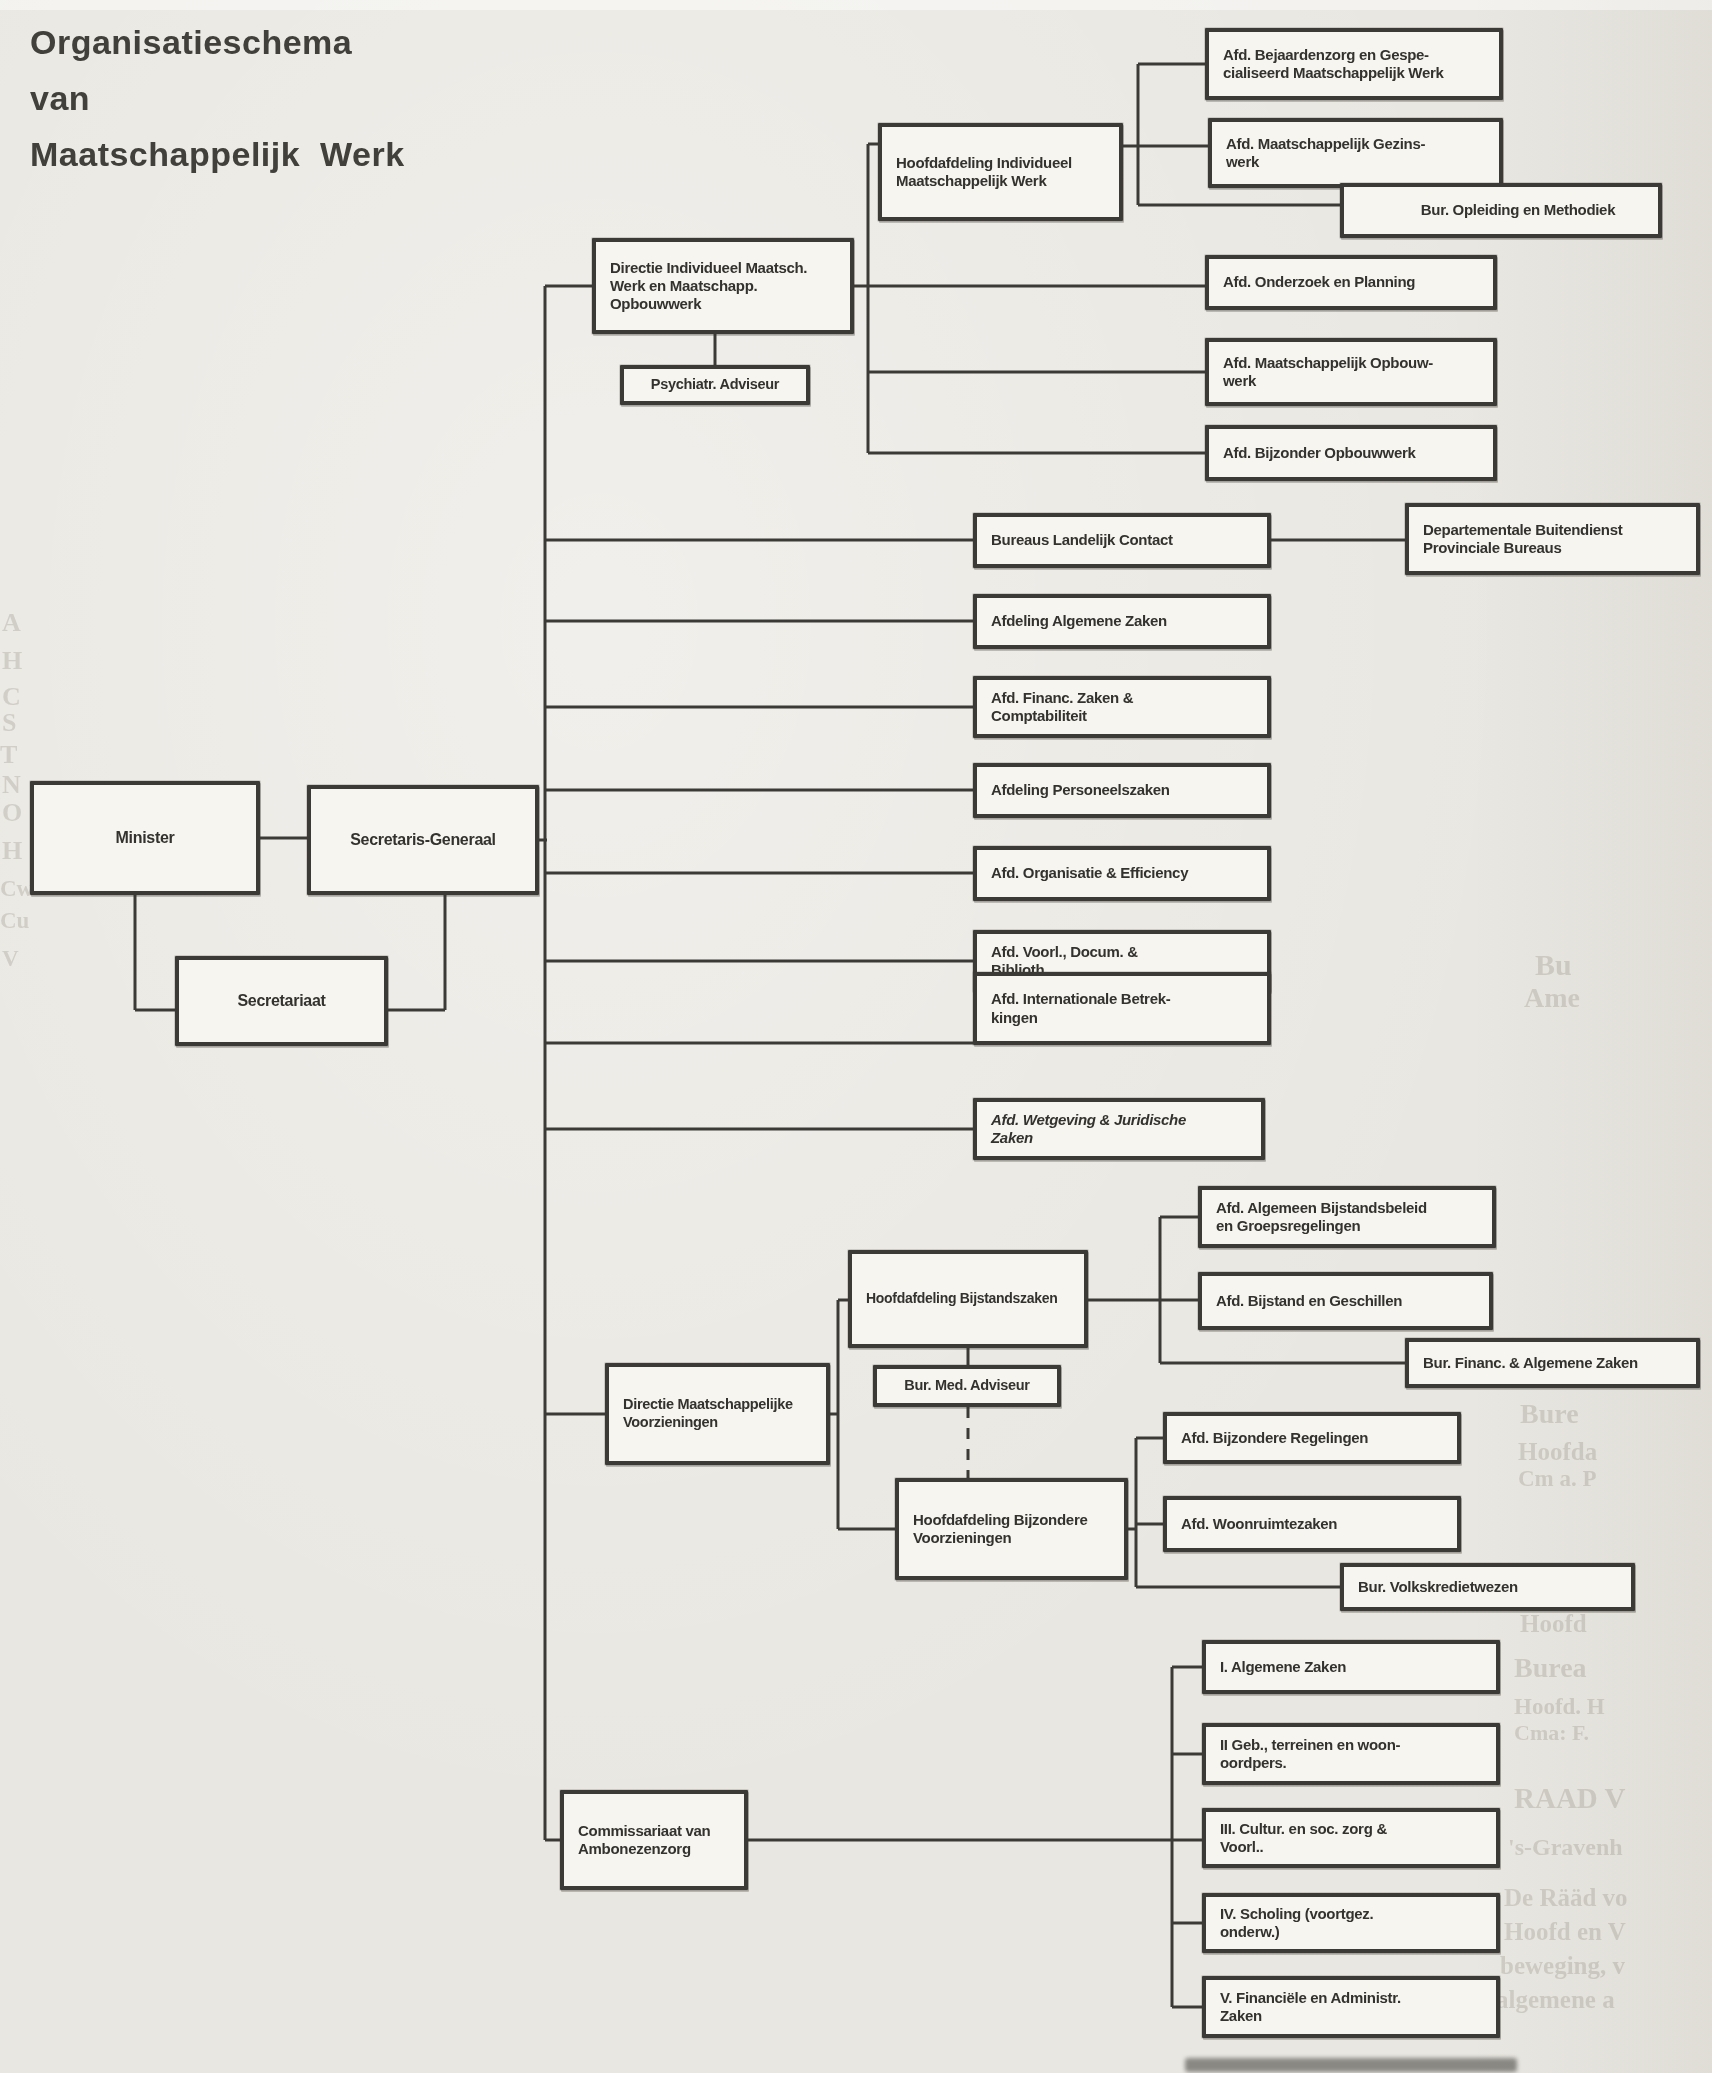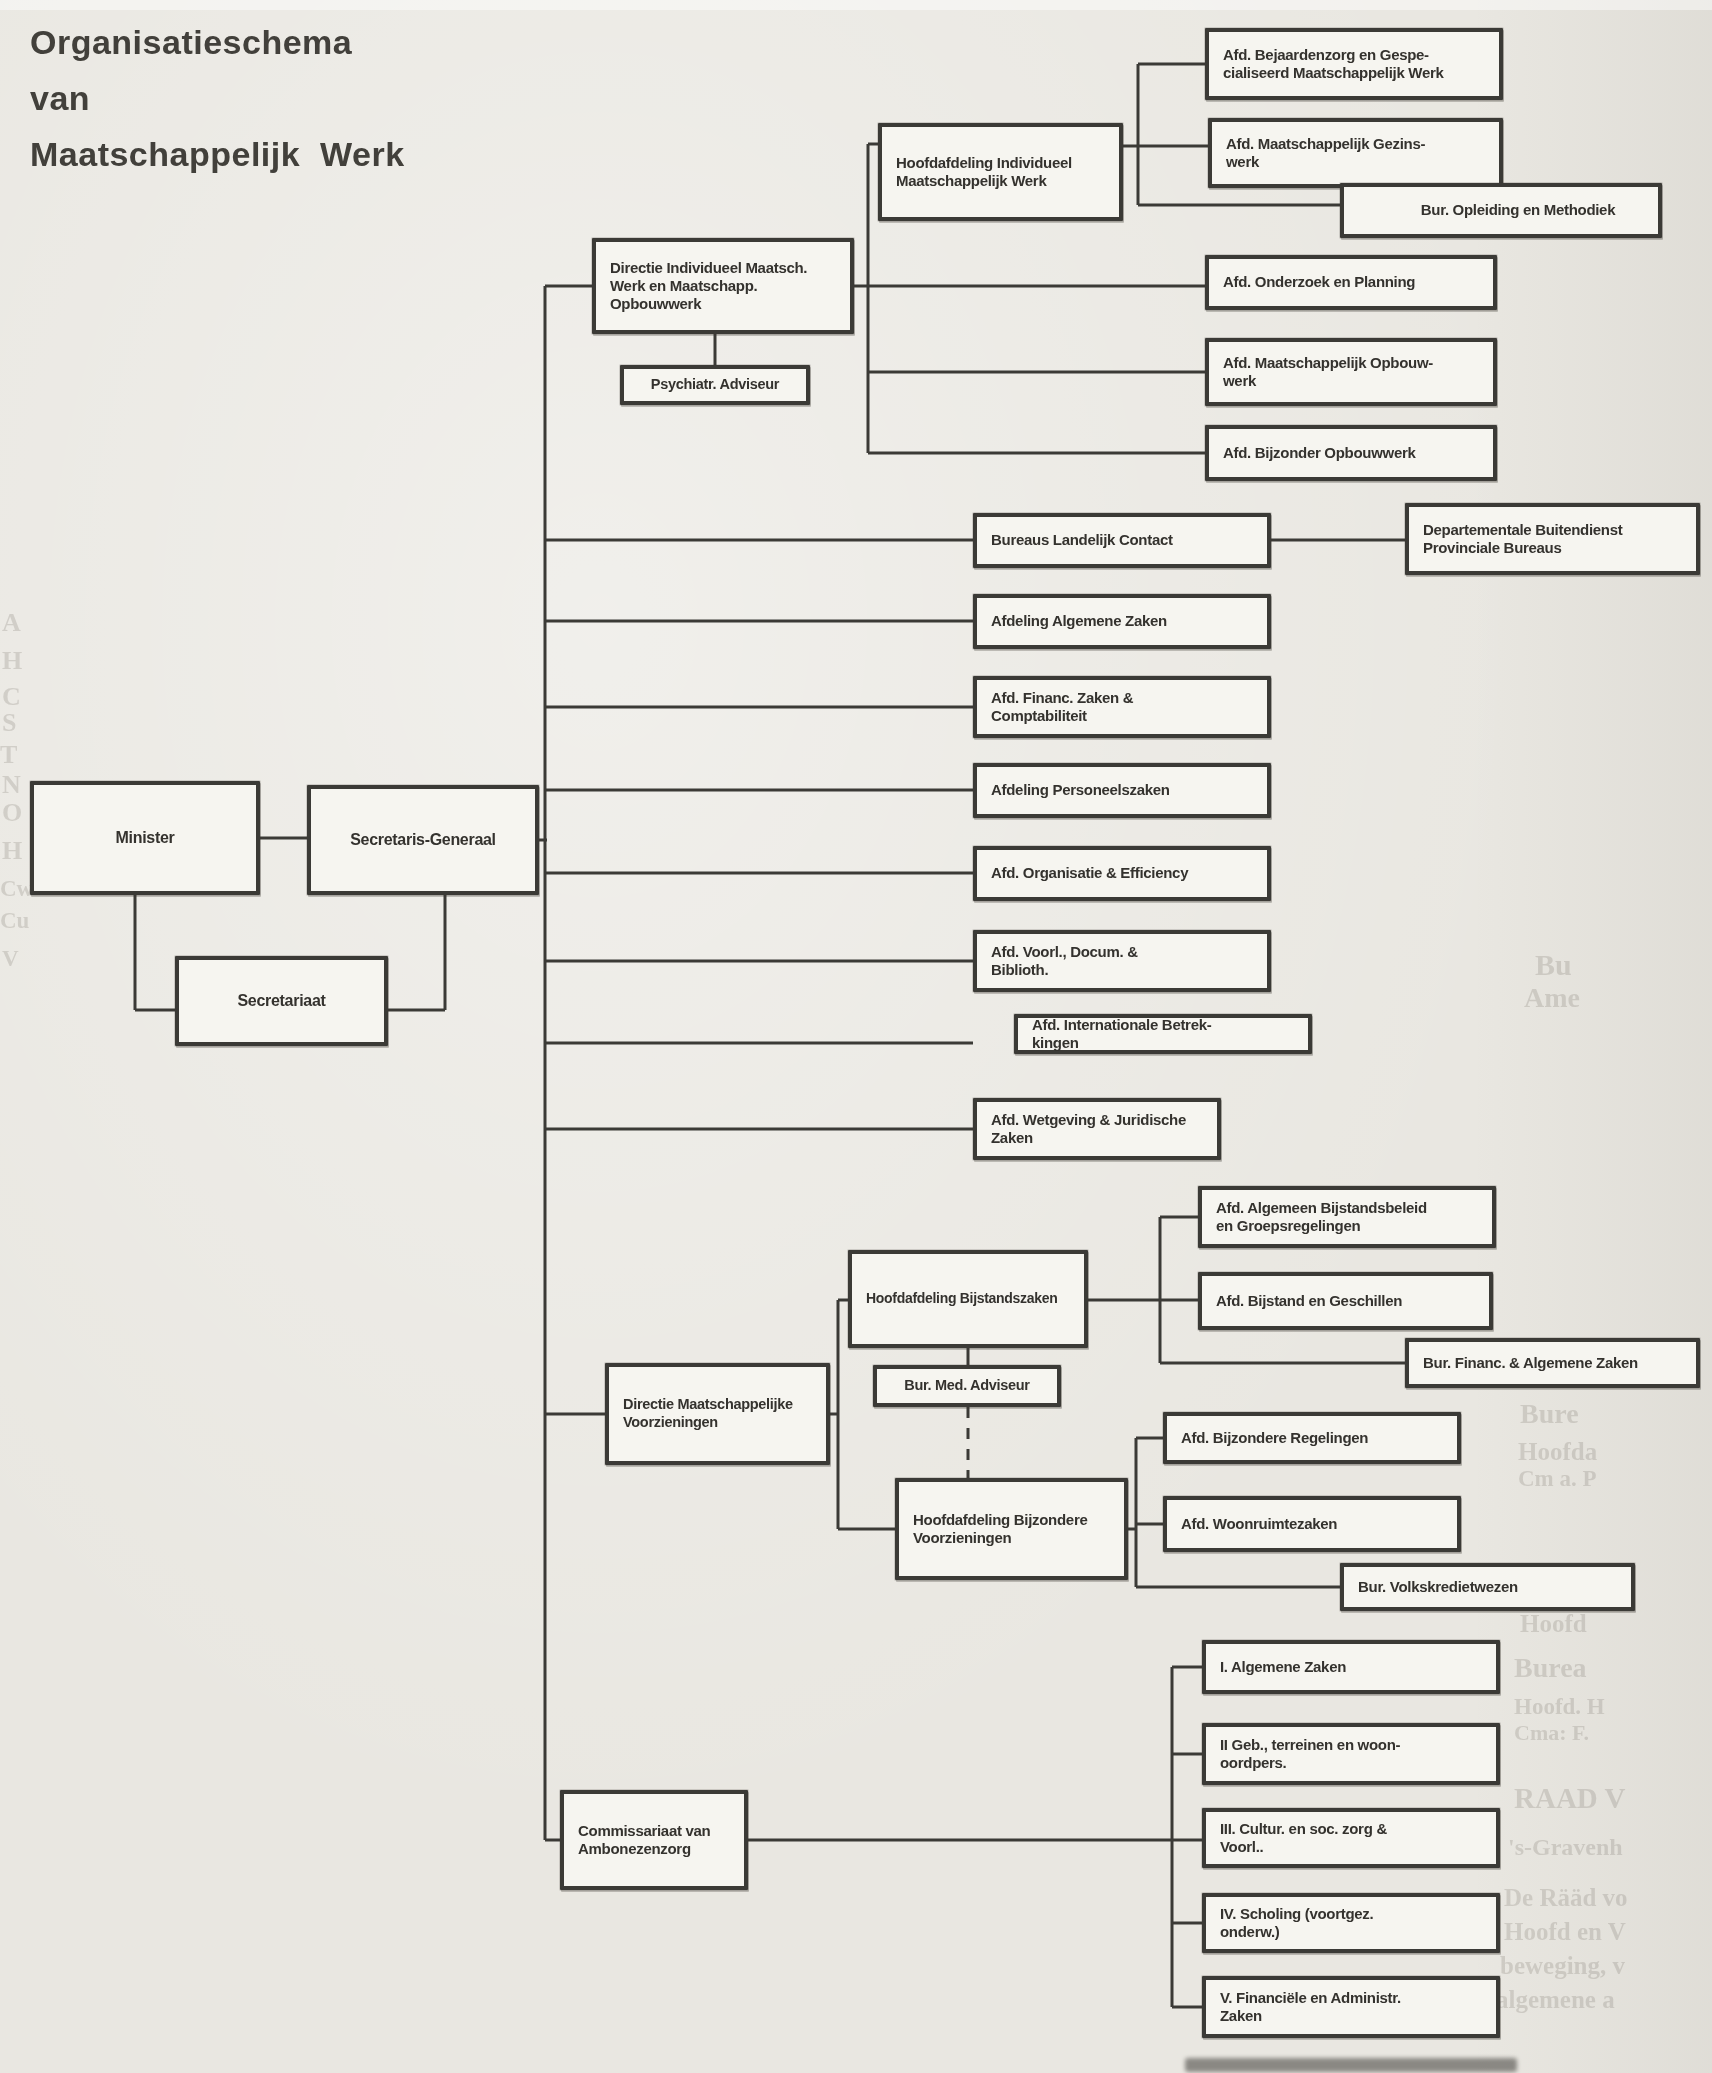--- a/index.html
+++ b/index.html
@@ -120,23 +120,23 @@
       <div class="node" style="left: 973px; top: 513px; width: 298px; height: 55px;">Bureaus Landelijk Contact</div>
       <div class="node" style="left: 1405px; top: 503px; width: 295px; height: 72px;">Departementale Buitendienst
 Provinciale Bureaus</div>
       <div class="node" style="left: 973px; top: 594px; width: 298px; height: 55px;">Afdeling Algemene Zaken</div>
       <div class="node" style="left: 973px; top: 676px; width: 298px; height: 62px;">Afd. Financ. Zaken &amp;
 Comptabiliteit</div>
       <div class="node" style="left: 973px; top: 763px; width: 298px; height: 55px;">Afdeling Personeelszaken</div>
       <div class="node" style="left: 973px; top: 846px; width: 298px; height: 55px;">Afd. Organisatie &amp; Efficiency</div>
       <div class="node" style="left: 973px; top: 930px; width: 298px; height: 62px;">Afd. Voorl., Docum. &amp;
 Biblioth.</div>
-      <div class="node" style="left: 973px; top: 1014px; width: 298px; height: 40px; margin-left: 41px;">Afd. Internationale Betrek-
+      <div class="node" style="left: 973px; top: 972px; width: 298px; height: 73px;">Afd. Internationale Betrek-
 kingen</div>
-      <div class="node" style="left: 973px; top: 1098px; width: 248px; height: 62px;">Afd. Wetgeving &amp; Juridische
+      <div class="node" style="left: 973px; top: 1098px; width: 292px; height: 62px; font-style: italic;">Afd. Wetgeving &amp; Juridische
 Zaken</div>
       <div class="node" style="left: 1198px; top: 1186px; width: 298px; height: 62px;">Afd. Algemeen Bijstandsbeleid
 en Groepsregelingen</div>
       <div class="node" style="left: 848px; top: 1250px; width: 240px; height: 98px; font-size: 14px;">Hoofdafdeling Bijstandszaken</div>
       <div class="node" style="left: 1198px; top: 1272px; width: 295px; height: 58px;">Afd. Bijstand en Geschillen</div>
       <div class="node" style="left: 1405px; top: 1338px; width: 295px; height: 50px;">Bur. Financ. &amp; Algemene Zaken</div>
       <div class="node center" style="left: 873px; top: 1365px; width: 188px; height: 42px; font-size: 14.5px;">Bur. Med. Adviseur</div>
       <div class="node" style="left: 605px; top: 1363px; width: 225px; height: 102px; font-size: 14.5px;">Directie Maatschappelijke
 Voorzieningen</div>
       <div class="node" style="left: 1163px; top: 1412px; width: 298px; height: 52px;">Afd. Bijzondere Regelingen</div>

